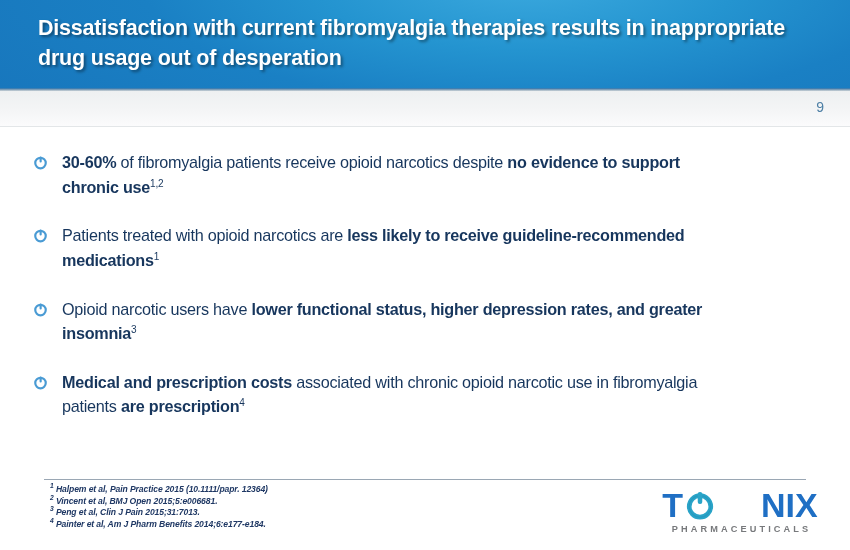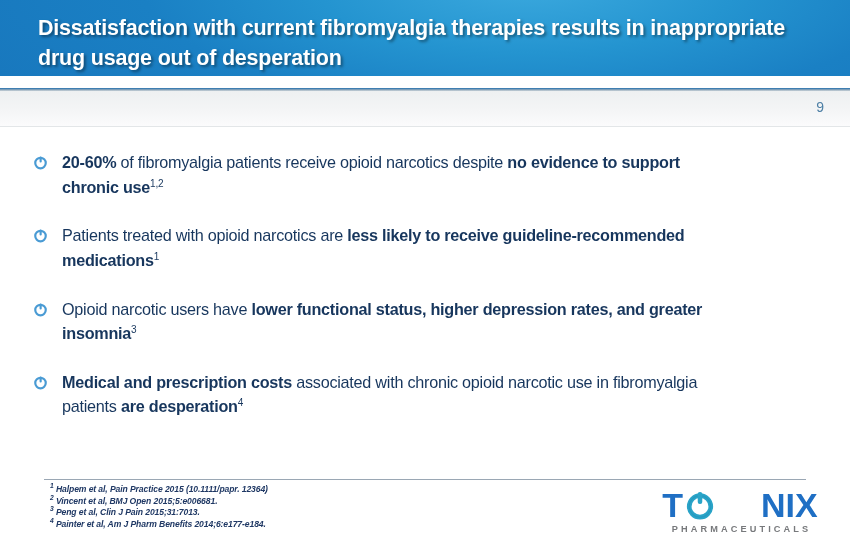--- a/index.html
+++ b/index.html
@@ -20,21 +20,21 @@
     height: 550px;
     background: #ffffff;
     overflow: hidden;
   }
 
   
   .header {
     position: absolute;
     left: 0; top: 0;
     width: 850px;
-    height: 76px;
+    height: 90px;
     background:
       radial-gradient(ellipse 620px 200px at 62% -20%, #3ba9de 0%, #2494d0 34%, #1a80c4 62%, #1877bd 100%);
   }
   .header-title {
     position: absolute;
     left: 38px;
     top: 14px;
     right: 60px;
     color: #ffffff;
     font-size: 21.5px;
@@ -196,21 +196,21 @@
   <div class="pagenum">9</div>
   <div class="band-rule"></div>
 
   <div class="body-area" id="bullet-list">
       <div class="bullet-row">
         <span class="bullet-icon">
   <svg viewBox="0 0 16 16" width="15" height="15" aria-hidden="true">
     <circle cx="8" cy="8.6" r="5.6" fill="none" stroke="#4a9bd4" stroke-width="2.3"></circle>
     <rect x="7" y="1.6" width="2.3" height="6.4" rx="1.1" fill="#4a9bd4"></rect>
   </svg></span>
-        <div class="bullet-text"><b>20-60%</b><span> of fibromyalgia patients receive opioid narcotics despite </span><b>no evidence to support chronic use</b><sup>1,2</sup></div>
+        <div class="bullet-text"><b>30-60%</b><span> of fibromyalgia patients receive opioid narcotics despite </span><b>no evidence to support chronic use</b><sup>1,2</sup></div>
       </div>
       <div class="bullet-row">
         <span class="bullet-icon">
   <svg viewBox="0 0 16 16" width="15" height="15" aria-hidden="true">
     <circle cx="8" cy="8.6" r="5.6" fill="none" stroke="#4a9bd4" stroke-width="2.3"></circle>
     <rect x="7" y="1.6" width="2.3" height="6.4" rx="1.1" fill="#4a9bd4"></rect>
   </svg></span>
         <div class="bullet-text"><span>Patients treated with opioid narcotics are </span><b>less likely to receive guideline-recommended medications</b><sup>1</sup></div>
       </div>
       <div class="bullet-row">
@@ -220,21 +220,21 @@
     <rect x="7" y="1.6" width="2.3" height="6.4" rx="1.1" fill="#4a9bd4"></rect>
   </svg></span>
         <div class="bullet-text"><span>Opioid narcotic users have </span><b>lower functional status, higher depression rates, and greater insomnia</b><sup>3</sup></div>
       </div>
       <div class="bullet-row">
         <span class="bullet-icon">
   <svg viewBox="0 0 16 16" width="15" height="15" aria-hidden="true">
     <circle cx="8" cy="8.6" r="5.6" fill="none" stroke="#4a9bd4" stroke-width="2.3"></circle>
     <rect x="7" y="1.6" width="2.3" height="6.4" rx="1.1" fill="#4a9bd4"></rect>
   </svg></span>
-        <div class="bullet-text"><b>Medical and prescription costs</b><span> associated with chronic opioid narcotic use in fibromyalgia patients </span><b>are desperation</b><sup>4</sup></div>
+        <div class="bullet-text"><b>Medical and prescription costs</b><span> associated with chronic opioid narcotic use in fibromyalgia patients </span><b>are prescription</b><sup>4</sup></div>
       </div>
     </div>
 
   <div class="footnote-rule"></div>
   <div class="footnotes" id="footnote-list">
       <div class="footnote"><sup>1</sup><span> Halpem et al, Pain Practice 2015 (10.1111/papr. 12364)</span></div>
       <div class="footnote"><sup>2</sup><span> Vincent et al, BMJ Open 2015;5:e006681.</span></div>
       <div class="footnote"><sup>3</sup><span> Peng et al, Clin J Pain 2015;31:7013.</span></div>
       <div class="footnote"><sup>4</sup><span> Painter et al, Am J Pharm Benefits 2014;6:e177-e184.</span></div>
     </div>

